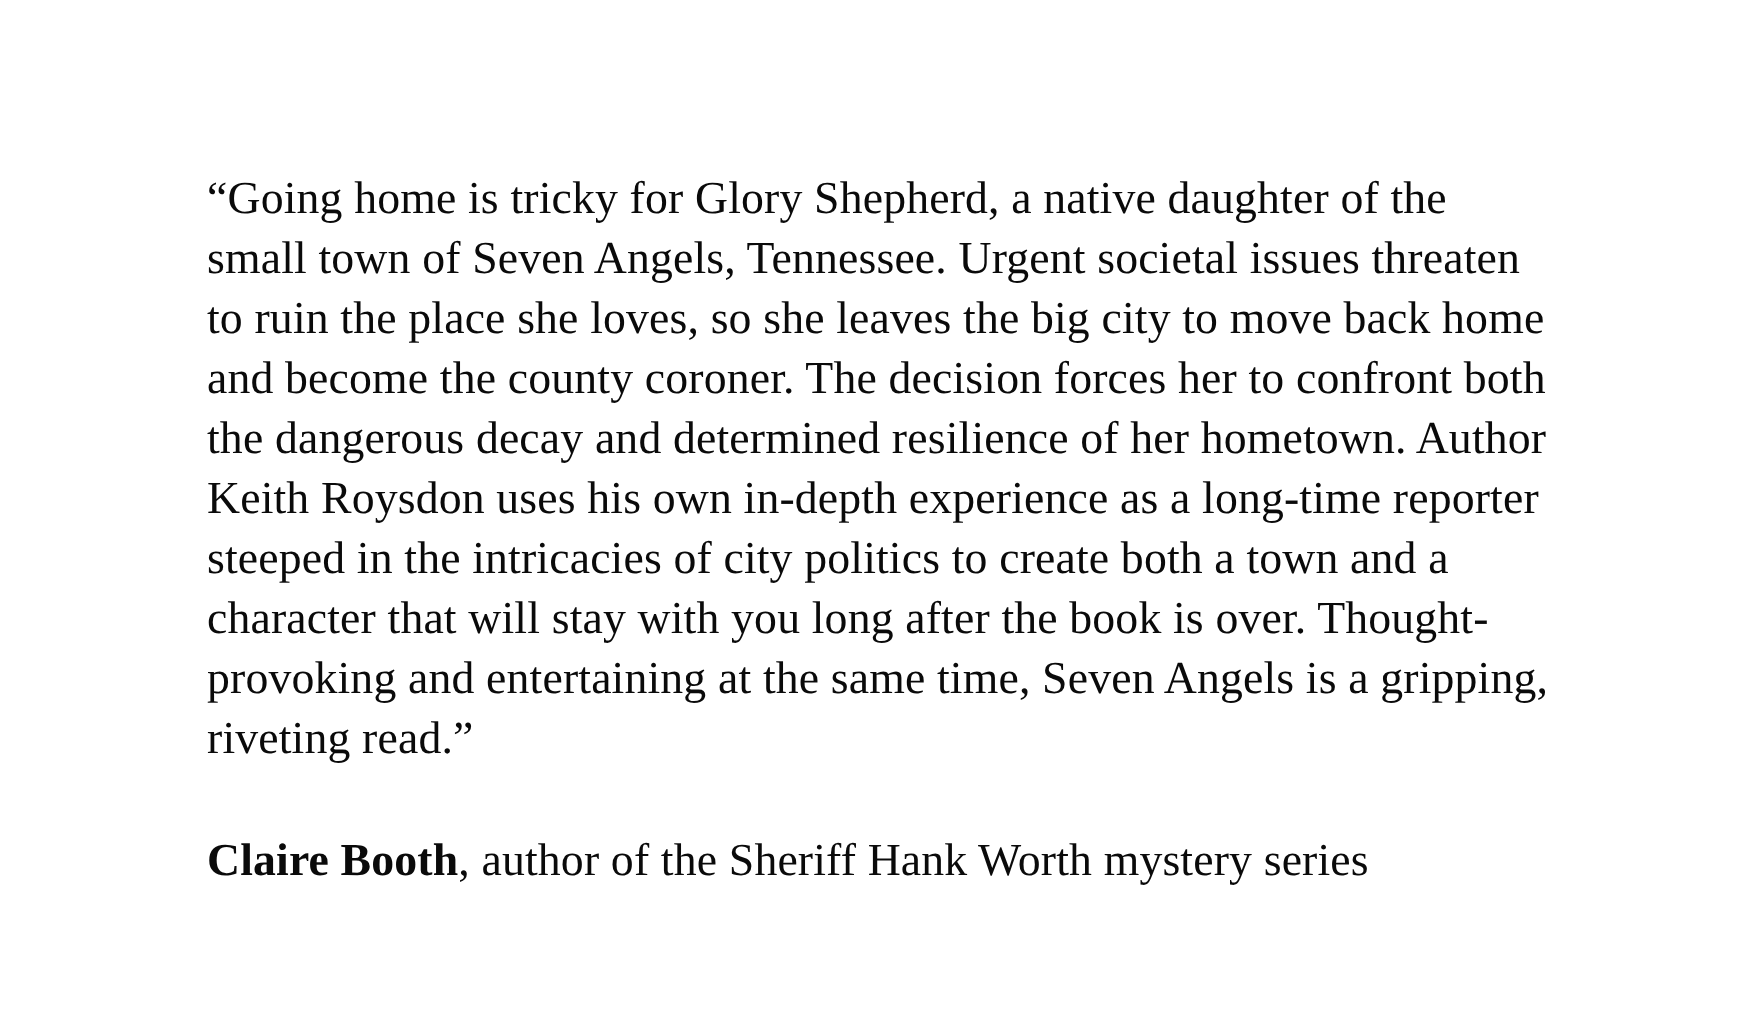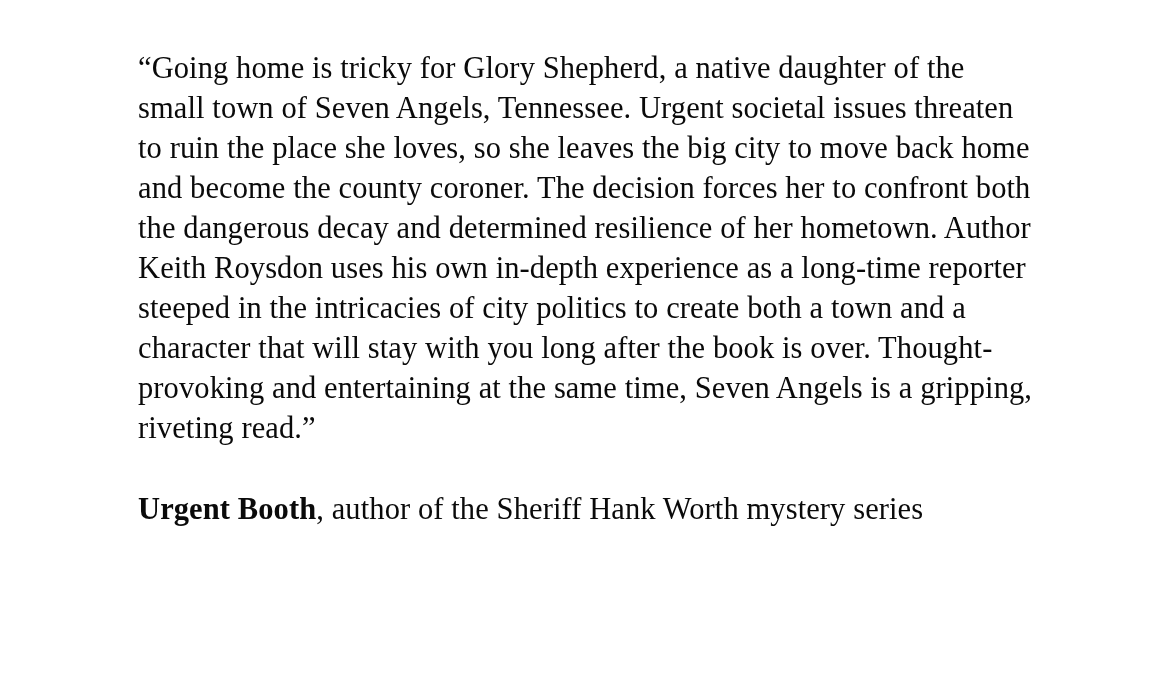--- a/index.html
+++ b/index.html
@@ -12,21 +12,21 @@
     background: #ffffff;
     font-family: "Liberation Serif", serif;
     color: #0a0a0a;
     overflow: hidden;
   }
   .page {
     position: relative;
     width: 1170px;
     height: 485px;
     box-sizing: border-box;
-    padding: 48px 140px 0 138px;
+    padding: 112px 140px 0 138px;
   }
   .blurb {
     font-size: 30.5px;
     line-height: 40px;
     letter-spacing: 0.1px;
     text-align: left;
     margin: 0;
     width: 900px;
   }
   .attribution {
@@ -39,15 +39,15 @@
   .attribution .author {
     font-weight: bold;
   }
 </style>
 </head>
 <body>
 
 <div class="page">
   <p class="blurb">“Going home is tricky for Glory Shepherd, a native daughter of the small town of Seven Angels, Tennessee. Urgent societal issues threaten to ruin the place she loves, so she leaves the big city to move back home and become the county coroner. The decision forces her to confront both the dangerous decay and determined resilience of her hometown. Author Keith Roysdon uses his own in-depth experience as a long-time reporter steeped in the intricacies of city politics to create both a town and a character that will stay with you long after the book is over. Thought-provoking and entertaining at the same time, Seven Angels is a gripping, riveting read.”</p>
   <p class="attribution">
-    <span class="author">Urgent Booth</span><span class="credit">, author of the Sheriff Hank Worth mystery series</span>
+    <span class="author">Claire Booth</span><span class="credit">, author of the Sheriff Hank Worth mystery series</span>
   </p>
 </div>
 
 </body></html>

